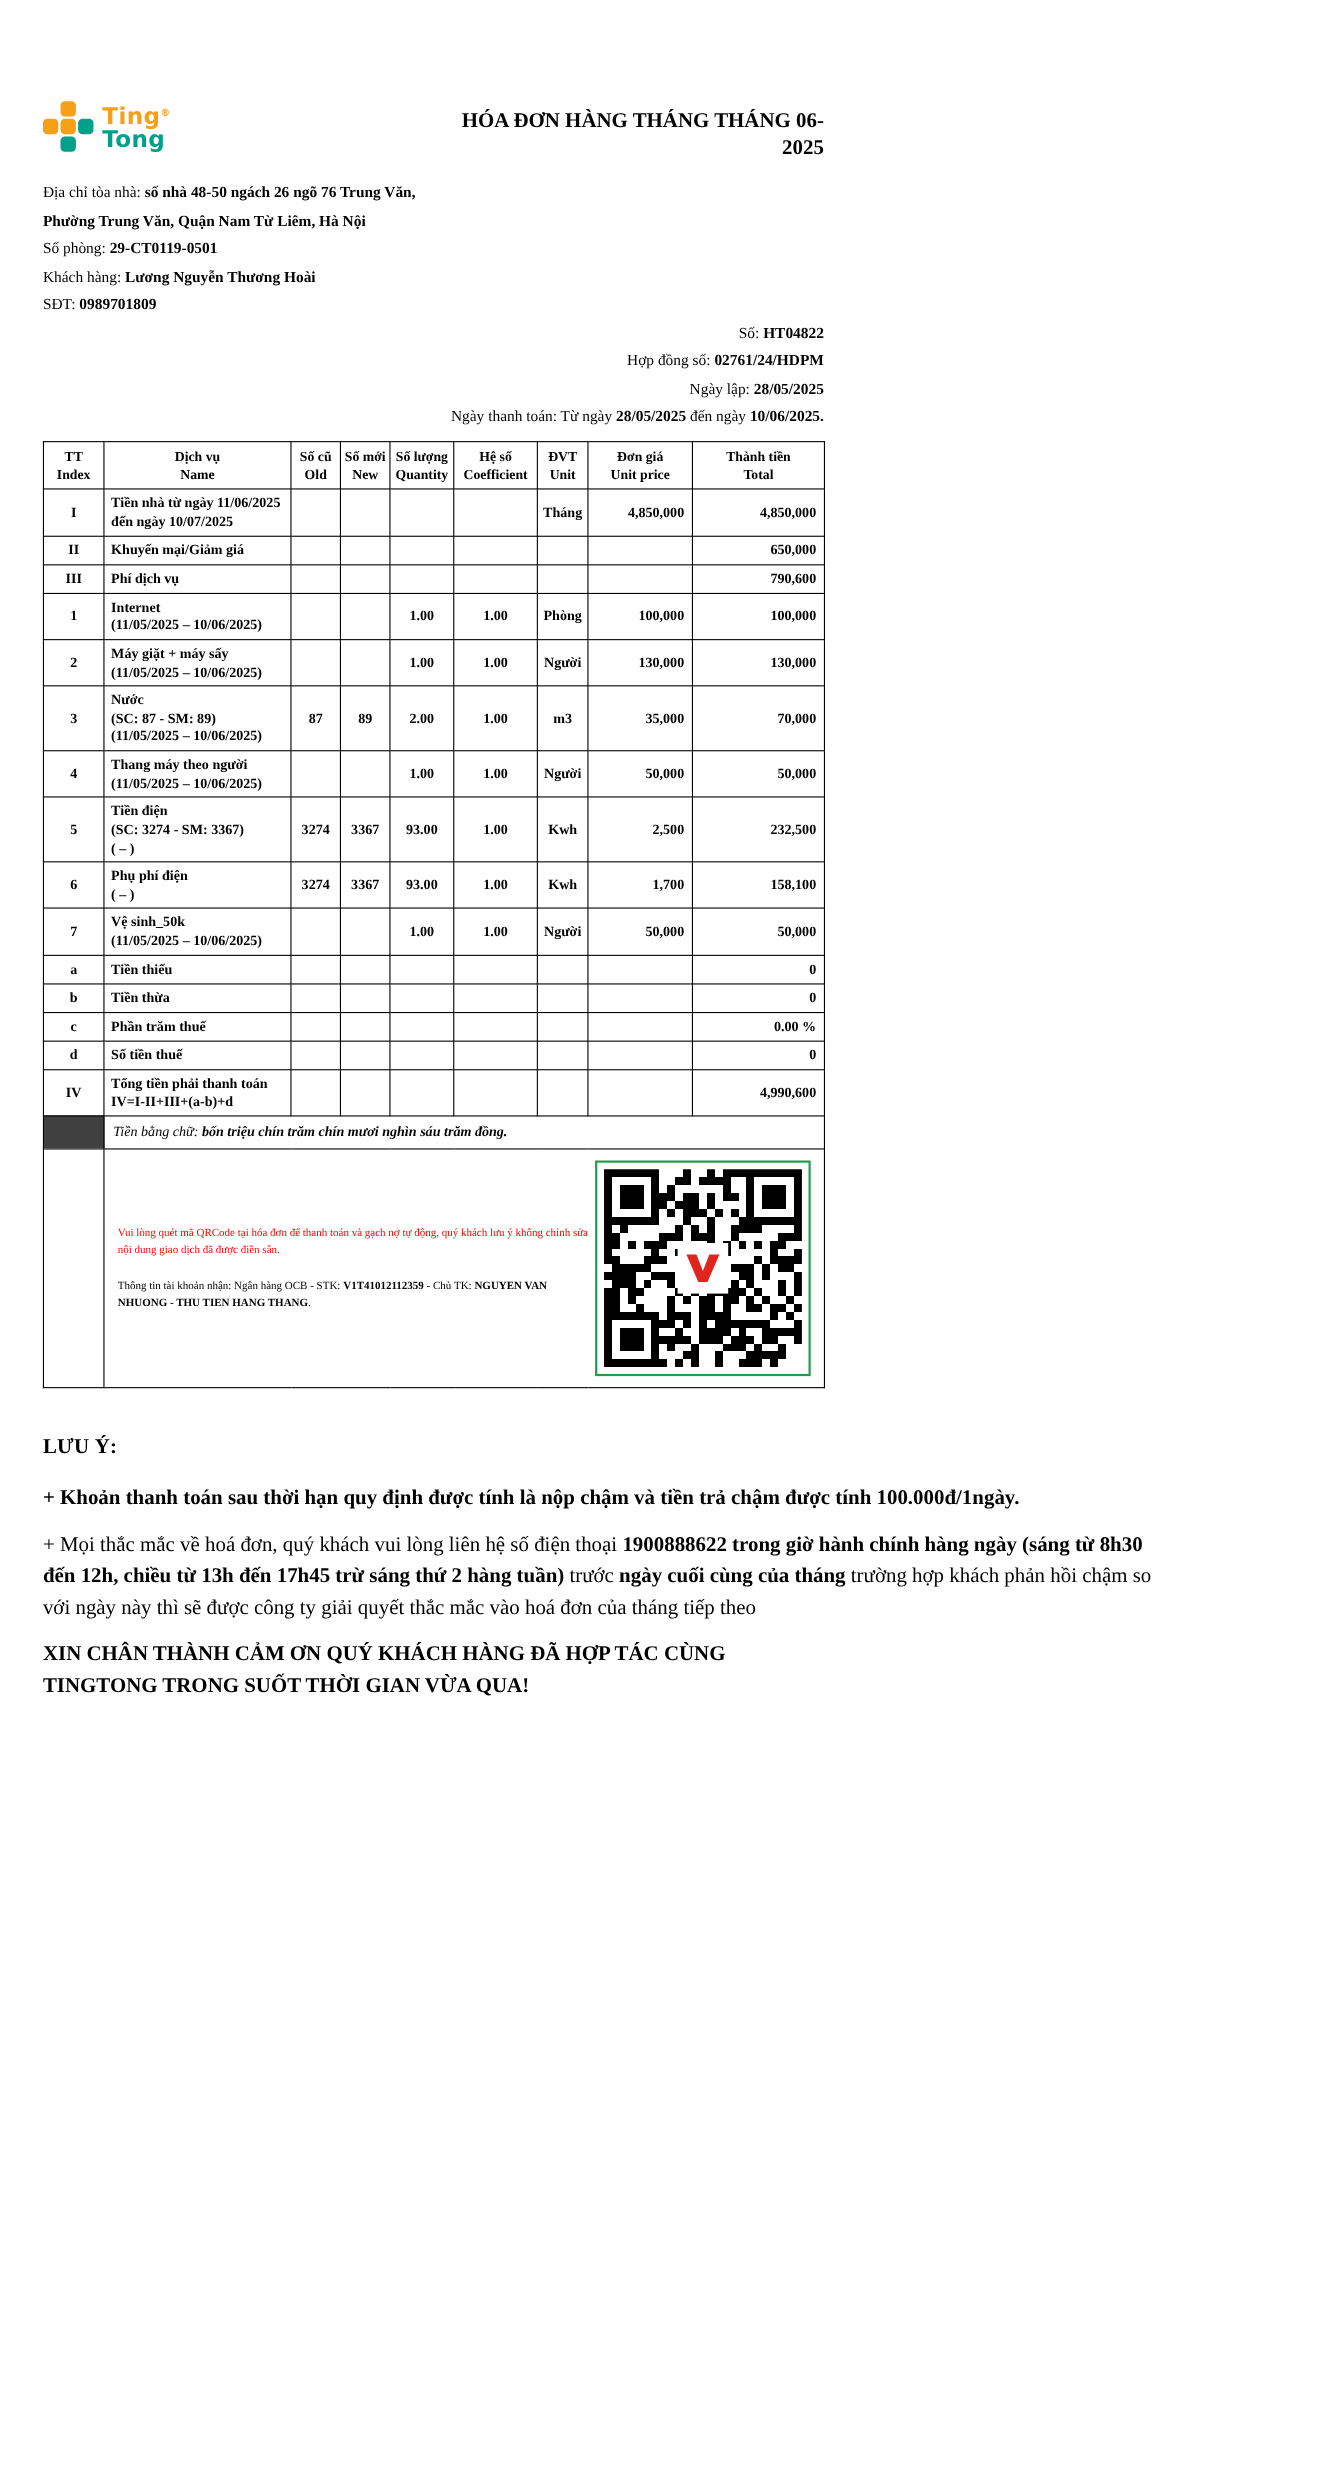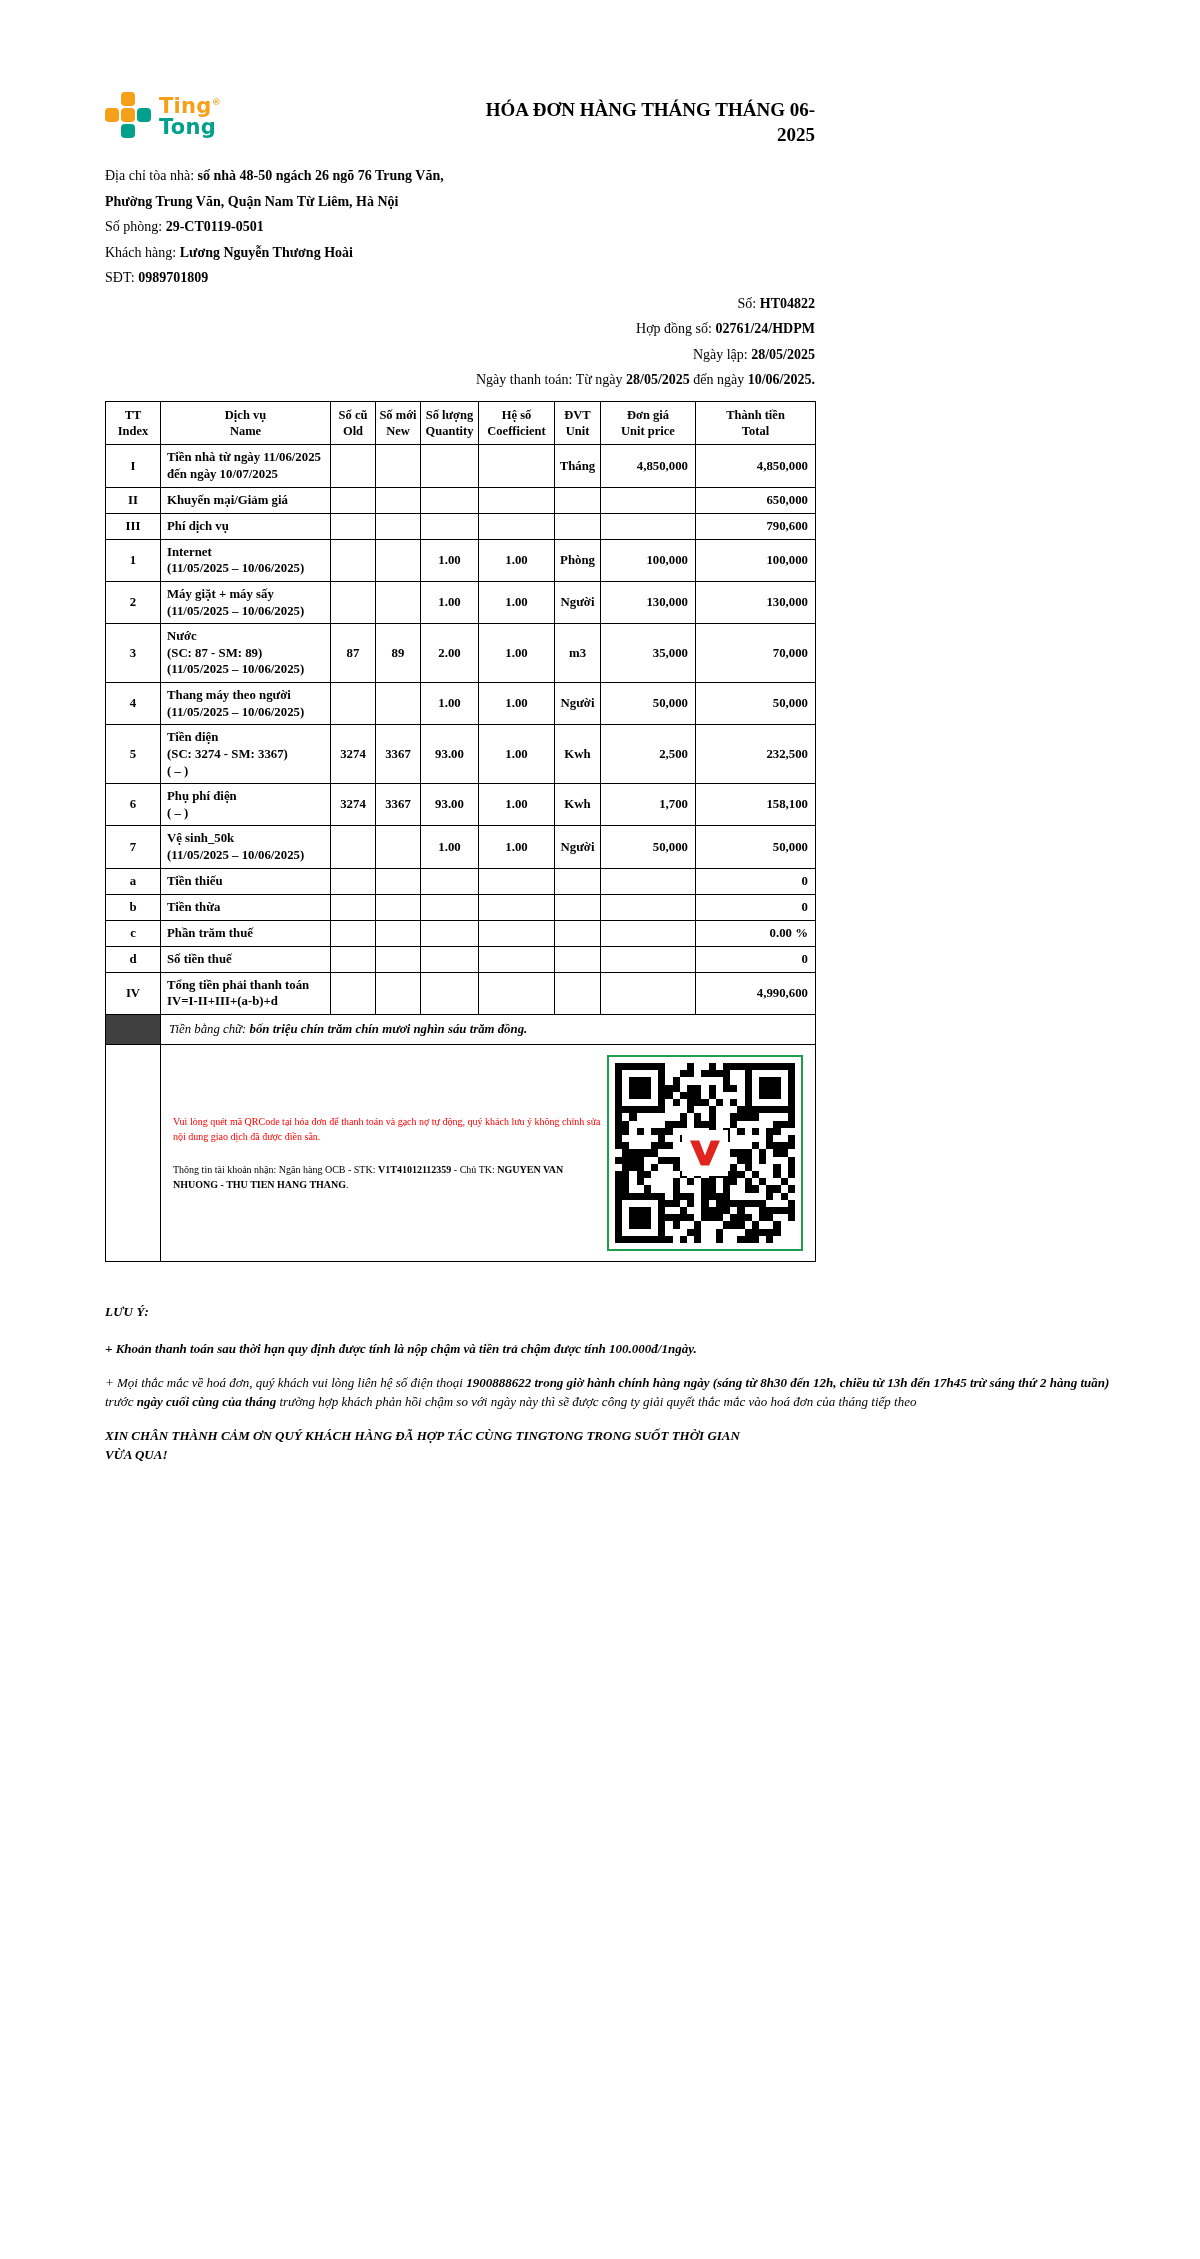--- a/index.html
+++ b/index.html
@@ -1,21 +1,21 @@
 <!DOCTYPE html>
 <html><head>
 <meta charset="utf-8">
 <style>
   * { margin:0; padding:0; box-sizing:border-box; }
   html,body { width:1200px; }
   body {
     height:2259px; background:#ffffff; color:#000;
     font-family:"Liberation Serif", serif; overflow:hidden;
   }
-  .doc { position:relative; margin:92px 95px 0 105px; width:1010px; }
+  .doc { position:relative; margin:92px 95px 0 39px; width:1010px; }
   .main { width:710px; }
 
   
   .header { display:flex; justify-content:space-between; align-items:flex-start; width:710px; }
   .logo { display:flex; align-items:center; gap:8px; font-family:"DejaVu Sans", sans-serif; }
   .logo-icon { position:relative; width:46px; height:46px; flex:0 0 46px; }
   .logo-icon i { position:absolute; width:14px; height:14px; border-radius:4px; display:block; }
   .sq-top    { left:16px; top:0;    background:#f6a01a; }
   .sq-left   { left:0;    top:16px; background:#f6a01a; }
   .sq-mid    { left:16px; top:16px; background:#f6a01a; }
@@ -55,21 +55,21 @@
   .qr-texts { width:432px; font-size:10px; line-height:1.5; }
   .qr-notice { color:#ff0000; margin-bottom:18px; }
   .qr-account b { font-weight:bold; }
   .qr-frame { position:relative; width:196px; height:196px; border:2px solid #1e9e4c; background:#fff; padding:6px; flex:0 0 196px; }
   .qr-pattern svg { display:block; fill:#000; }
   .qr-logo { position:absolute; left:50%; top:50%; transform:translate(-50%,-50%);
              width:46px; height:46px; background:#fff; display:flex; align-items:center; justify-content:center; }
   .qr-logo svg { width:40px; height:40px; }
 
   
-  .notes { margin-top:40px; width:1010px; font-size:13px; line-height:1.5;font-style:italic; }
+  .notes { margin-top:40px; width:1010px; font-size:19px; line-height:1.5; }
   .note-heading { font-weight:bold; margin-bottom:18px; letter-spacing:.2px; }
   .note { margin-bottom:14px; }
   .note-bold { font-weight:bold; }
   .note b { font-weight:bold; }
   .thanks { max-width:660px; }
 </style>
 </head>
 <body>
 
 <div class="doc">

